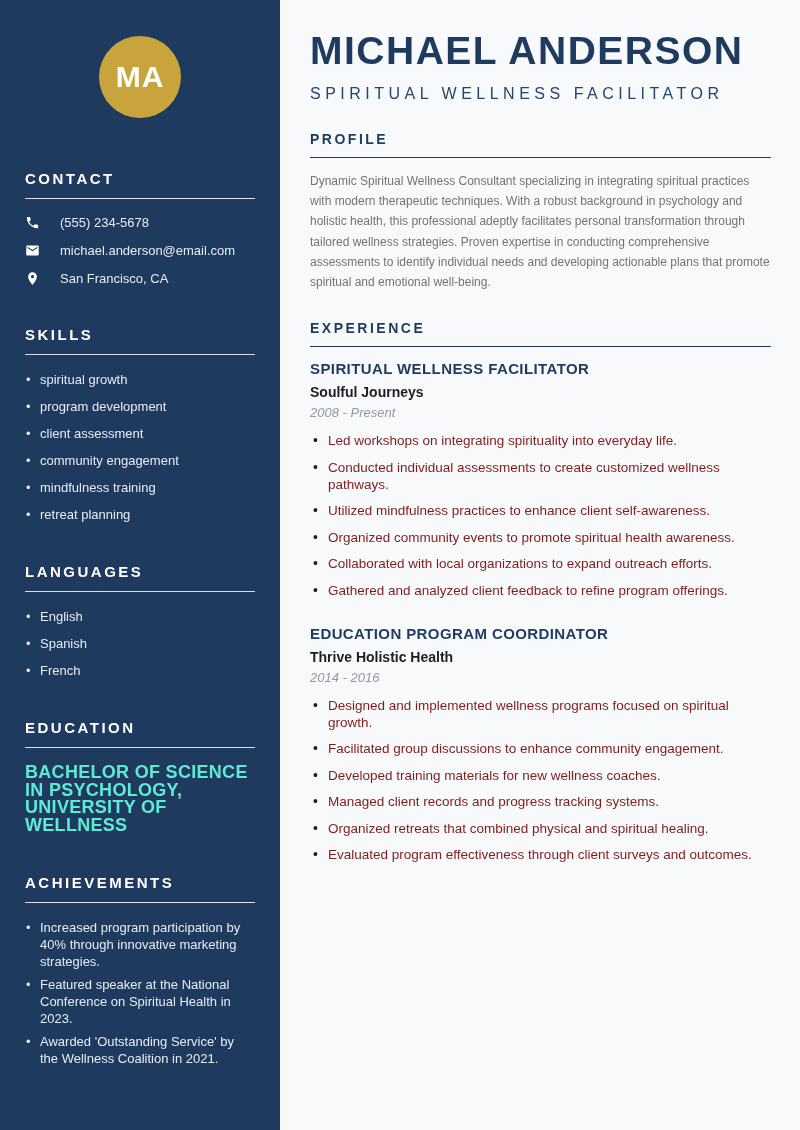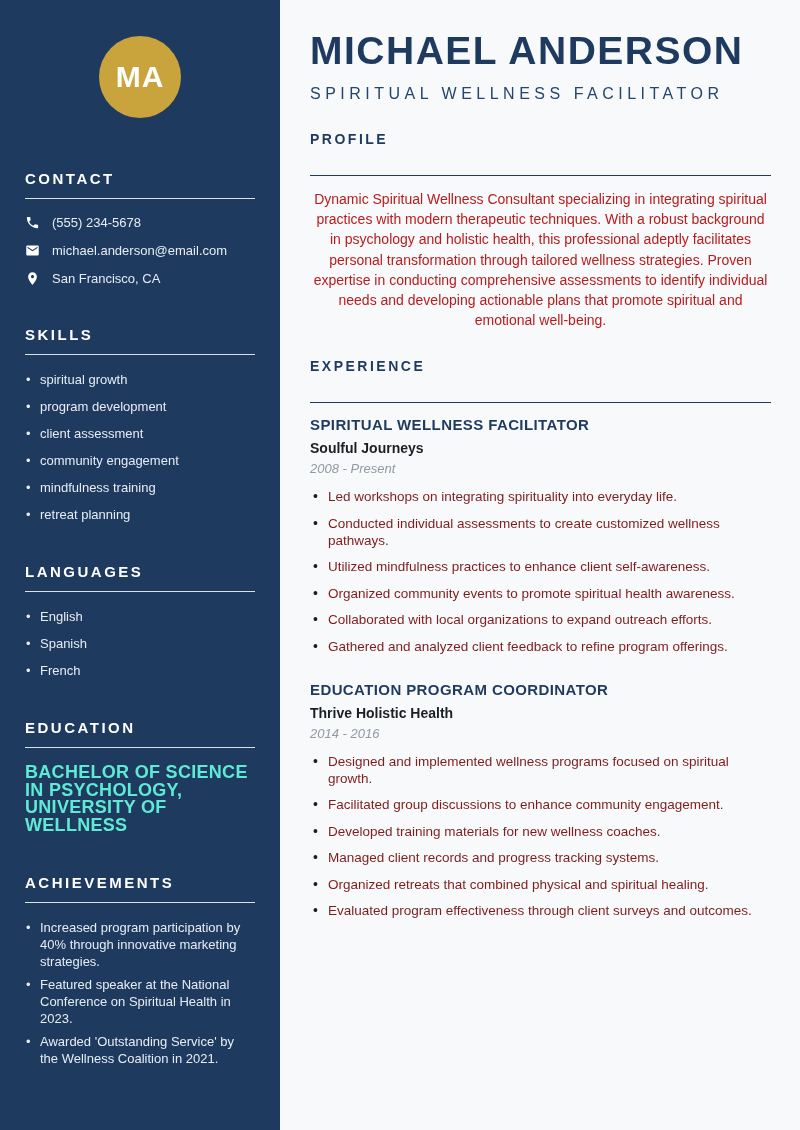--- a/index.html
+++ b/index.html
@@ -42,21 +42,21 @@
     font-size: 15px;
     font-weight: bold;
     letter-spacing: 2.5px;
     padding-bottom: 11px;
     border-bottom: 1px solid rgba(255,255,255,0.85);
     margin-bottom: 16px;
   }
   .contact-row {
     display: flex;
     align-items: center;
-    gap: 12px;
+    gap: 20px;
     margin-bottom: 13px;
     font-size: 13px;
     color: #E6ECF3;
   }
   .contact-row svg { flex: 0 0 15px; width: 15px; height: 15px; fill: #FFFFFF; }
   .side-list { list-style: none; }
   .side-list li {
     position: relative;
     padding-left: 15px;
     font-size: 13px;
@@ -98,29 +98,28 @@
     letter-spacing: 4.5px;
     margin-top: 12px;
     font-weight: 500;
   }
   .main-section { margin-top: 28px; }
   .main-title {
     color: #1F3A5F;
     font-size: 14px;
     font-weight: bold;
     letter-spacing: 2.5px;
-    padding-bottom: 28px;
+    padding-bottom: 10px;
     border-bottom: 1.5px solid #1F3A5F;
     margin-bottom: 13px;
   }
   .profile-text {
-    font-size: 14px;
-    color: #b91c1c;
+    font-size: 12px;
+    color: #737373;
     line-height: 20.2px;
-    text-align: center;
   }
   .job { margin-bottom: 26px; }
   .job-title {
     color: #1F3A5F;
     font-size: 15px;
     font-weight: bold;
     letter-spacing: 0.4px;
     margin-top: 7px;
   }
   .company {

